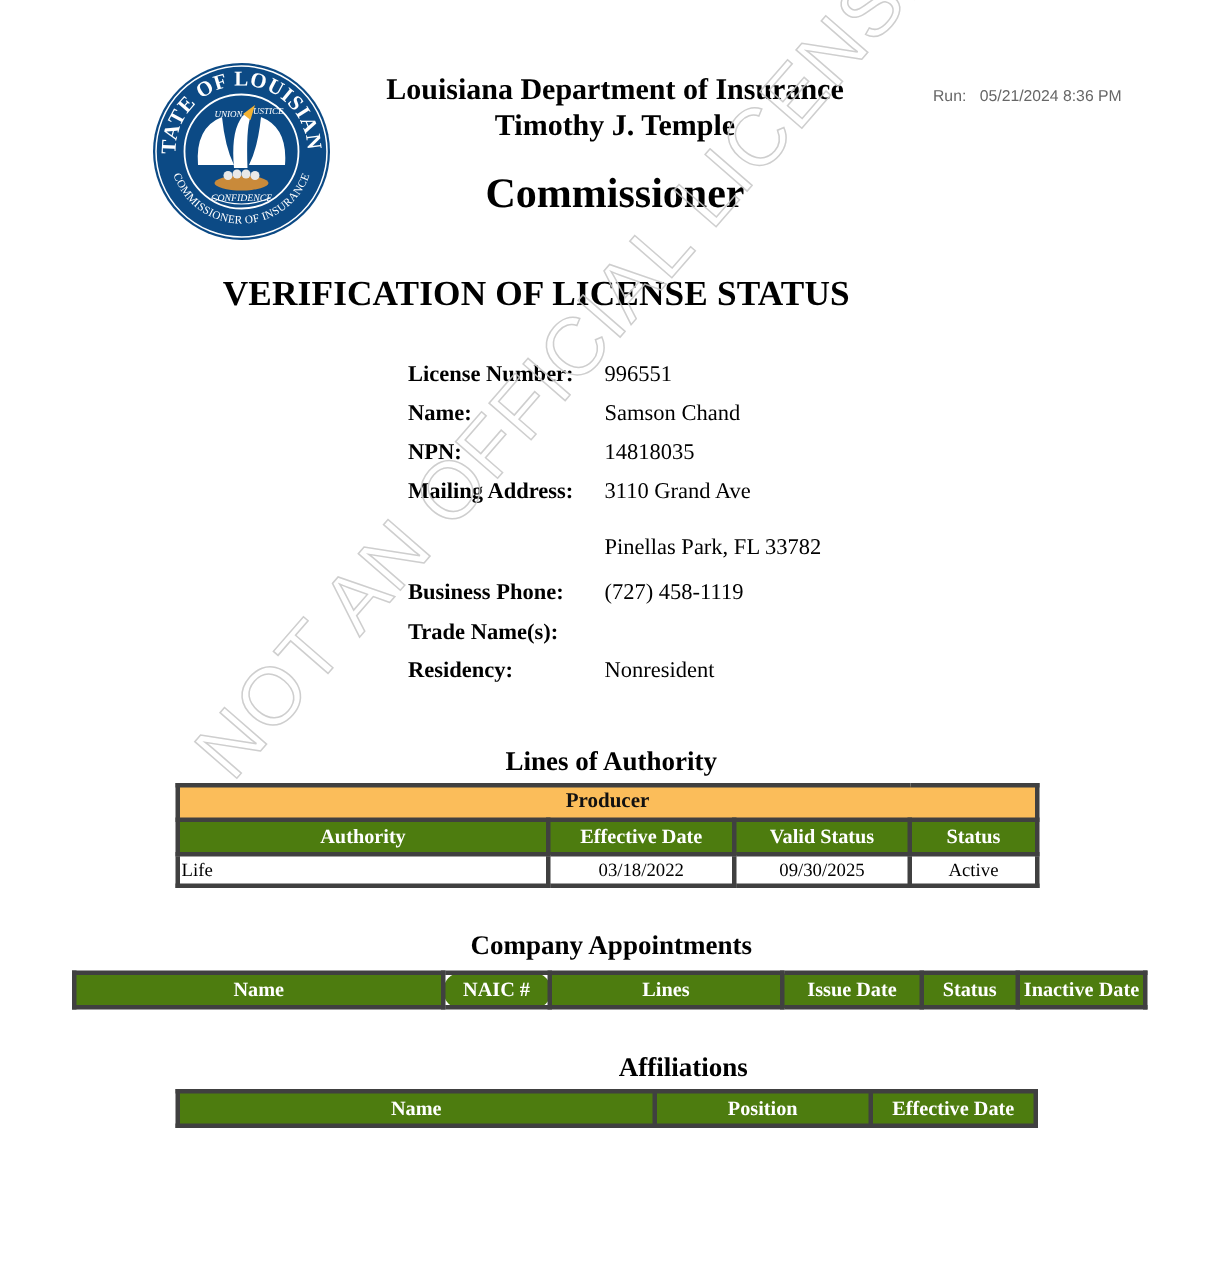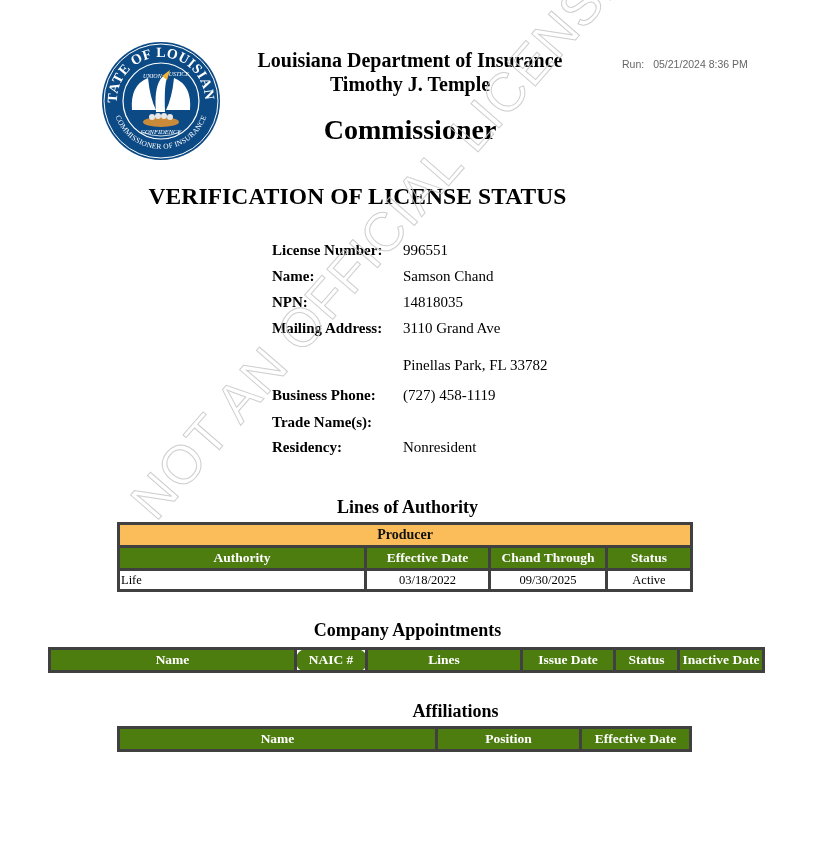--- a/index.html
+++ b/index.html
@@ -116,21 +116,21 @@
 
 <div class="sec-title" style="top:497px;">Lines of Authority</div>
 <table class="grid" style="left:117px; top:522px; width:576px;">
   <thead>
     <tr>
       <th class="band" colspan="4">Producer</th>
     </tr>
     <tr>
       <th style="width:244px;">Authority</th>
       <th style="width:121px;">Effective Date</th>
-      <th style="width:114px;">Chand Through</th>
+      <th style="width:114px;">Valid Status</th>
       <th>Status</th>
     </tr>
   </thead>
   <tbody>
     <tr>
       <td class="left">Life</td>
       <td>03/18/2022</td>
       <td>09/30/2025</td>
       <td>Active</td>
     </tr>

